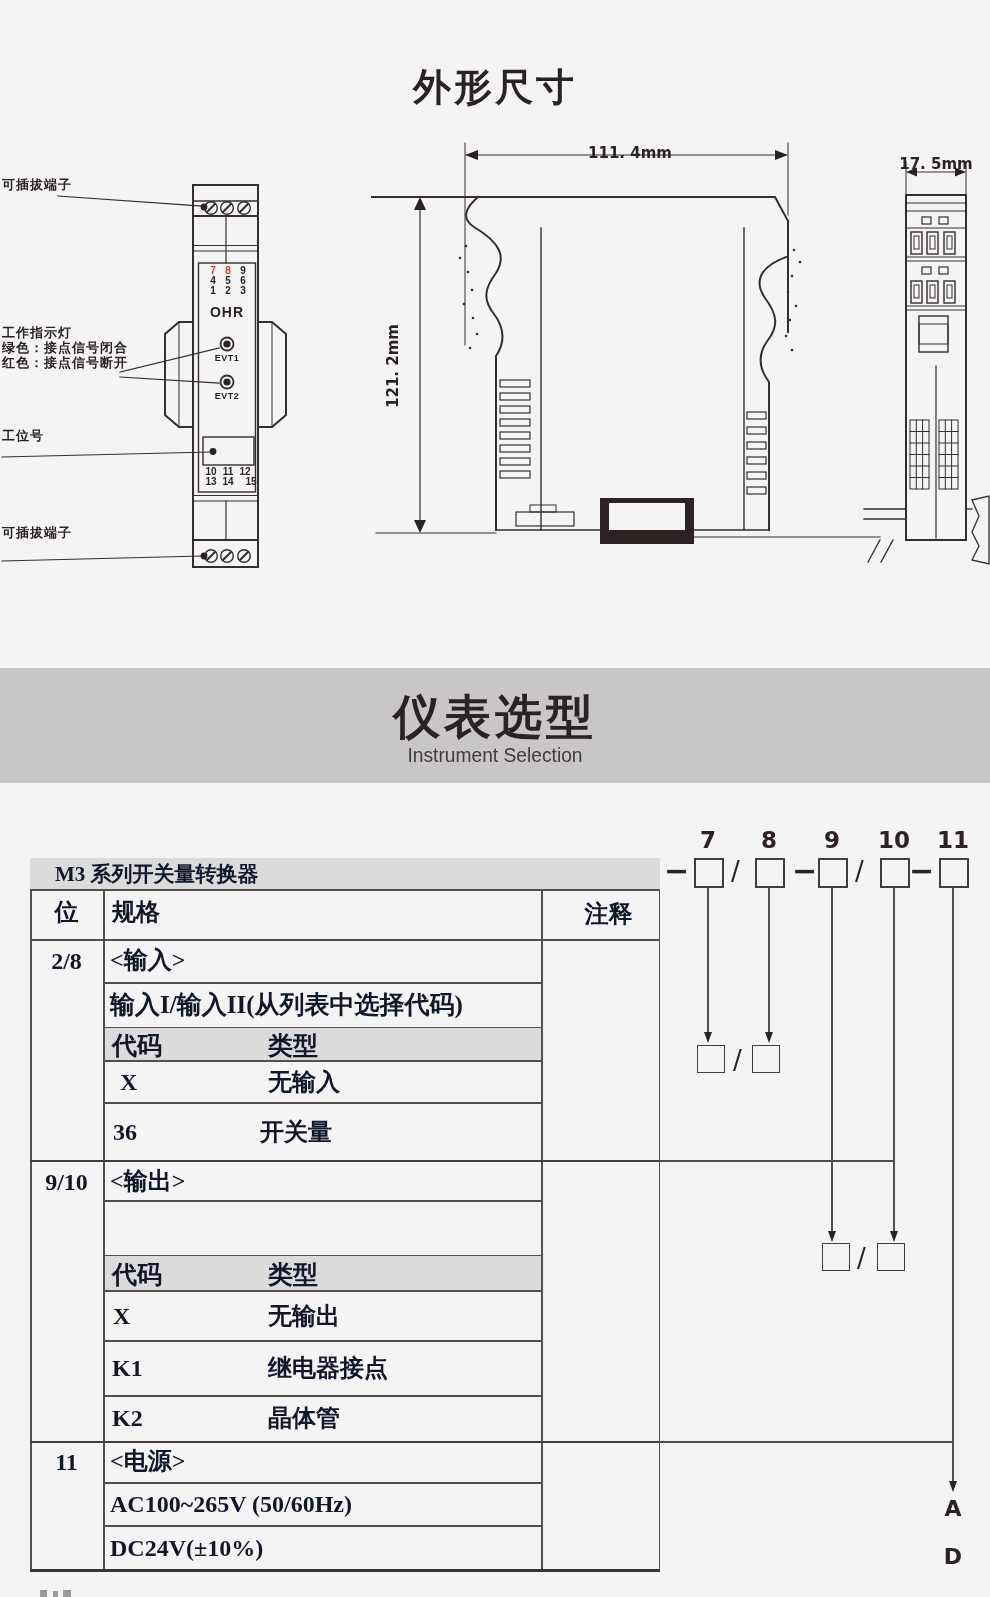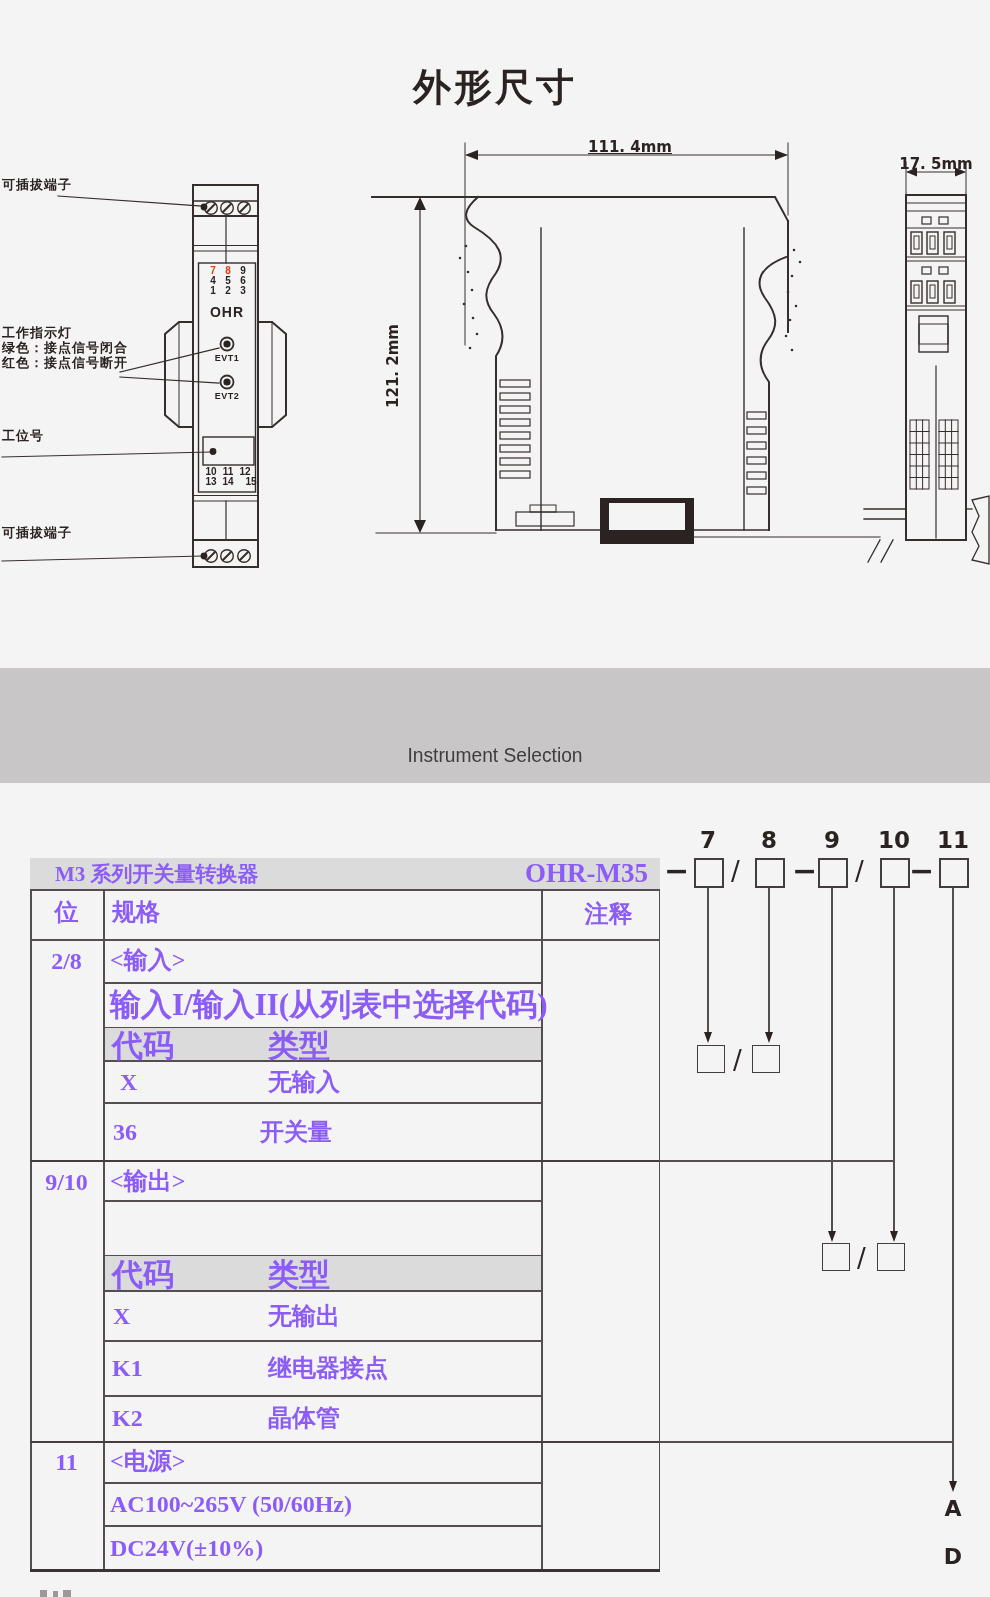--- a/index.html
+++ b/index.html
@@ -13,23 +13,23 @@
   .dim-text{font-size:15px;font-weight:bold;font-family:"DejaVu Sans",sans-serif;white-space:nowrap;}
   .mod-digit{font-size:10px;font-weight:bold;width:16px;text-align:center;line-height:10px;}
   .red{color:#e8380d;}
   .brand{font-size:14px;font-weight:bold;letter-spacing:1px;text-align:center;width:50px;}
   .led-label{font-size:9px;font-weight:bold;text-align:center;width:40px;letter-spacing:.5px;}
   
   .banner{left:0;top:668px;width:990px;height:115px;background:#c8c6c7;}
   .banner-title{left:0;top:686px;width:990px;text-align:center;font-size:47px;font-weight:bold;letter-spacing:4px;}
   .banner-sub{left:0;top:744px;width:990px;text-align:center;font-size:20px;color:#413c3d;transform:scaleX(.96);}
   
-  .serif{font-family:"Liberation Serif","DejaVu Serif",serif;font-weight:bold;color:#8b5cf6;}
+  .serif{font-family:"Liberation Serif","DejaVu Serif",serif;font-weight:bold;color:#0f172a;}
   .t24{font-size:24px;line-height:28px;white-space:nowrap;}
-  .t23{font-size:31px;line-height:27px;white-space:nowrap;}
+  .t23{font-size:25px;line-height:27px;white-space:nowrap;}
   .c1{left:30px;width:73px;text-align:center;}
   .hline{background:#554e4f;height:1.5px;}
   .vline{background:#554e4f;width:1.5px;}
   .thick{height:2.5px;background:#443d3e;}
   .band{background:#dcdbdc;}
   .codebox{position:absolute;width:26px;height:26px;border:2px solid #443d3e;background:transparent;}
   .poslabel{font-size:23px;font-weight:bold;width:40px;text-align:center;font-family:"DejaVu Sans",sans-serif;}
   .dash{font-size:30px;line-height:30px;font-weight:bold;width:20px;text-align:center;font-family:"DejaVu Sans",sans-serif;}
   .slash{font-size:26px;line-height:30px;font-family:"DejaVu Sans",sans-serif;}
   .vconn{position:absolute;width:1.5px;background:#554e4f;}
@@ -242,30 +242,30 @@
   <div class="abs led-label" style="left:207px;top:353px;">EVT1</div>
   <div class="abs led-label" style="left:207px;top:391px;">EVT2</div>
 
   <span class="abs mod-digit" style="left:203px;top:467px;">10</span>
   <span class="abs mod-digit" style="left:220px;top:467px;">11</span>
   <span class="abs mod-digit" style="left:237px;top:467px;">12</span>
   <span class="abs mod-digit" style="left:203px;top:477px;">13</span>
   <span class="abs mod-digit" style="left:220px;top:477px;">14</span>
   <span class="abs mod-digit" style="left:243px;top:477px;">15</span>
 
-  <div class="abs dim-text" style="left:560px;top:138px;width:140px;text-align:center;text-decoration:underline;">111. 4mm</div>
+  <div class="abs dim-text" style="left:560px;top:144px;width:140px;text-align:center;">111. 4mm</div>
   <div class="abs dim-text" style="left:332px;top:358px;width:120px;height:16px;text-align:center;transform:rotate(-90deg);">121. 2mm</div>
   <div class="abs dim-text" style="left:876px;top:155px;width:120px;text-align:center;">17. 5mm</div>
 
   <div class="abs banner"></div>
+  <div class="abs banner-title">仪表选型</div>
   <div class="abs banner-sub">Instrument Selection</div>
 
   <div class="abs band" style="left:30px;top:858px;width:630px;height:31px;"></div>
   <div class="abs serif" style="left:55px;top:861px;font-size:21px;line-height:26px;white-space:nowrap;">M3 系列开关量转换器</div>
-  <div class="abs serif" style="left:440px;top:857px;width:208px;font-size:27px;line-height:32px;text-align:right;">OHR-M35</div>
 
   <div class="abs poslabel" style="left:688px;top:827px;">7</div>
   <div class="abs poslabel" style="left:749px;top:827px;">8</div>
   <div class="abs poslabel" style="left:812px;top:827px;">9</div>
   <div class="abs poslabel" style="left:874px;top:827px;">10</div>
   <div class="abs poslabel" style="left:933px;top:827px;">11</div>
 
   <span class="abs dash" style="left:664px;top:856px;">−</span>
   <div class="codebox" style="left:694px;top:858px;"></div>
   <span class="abs slash" style="left:731px;top:856px;">/</span>

